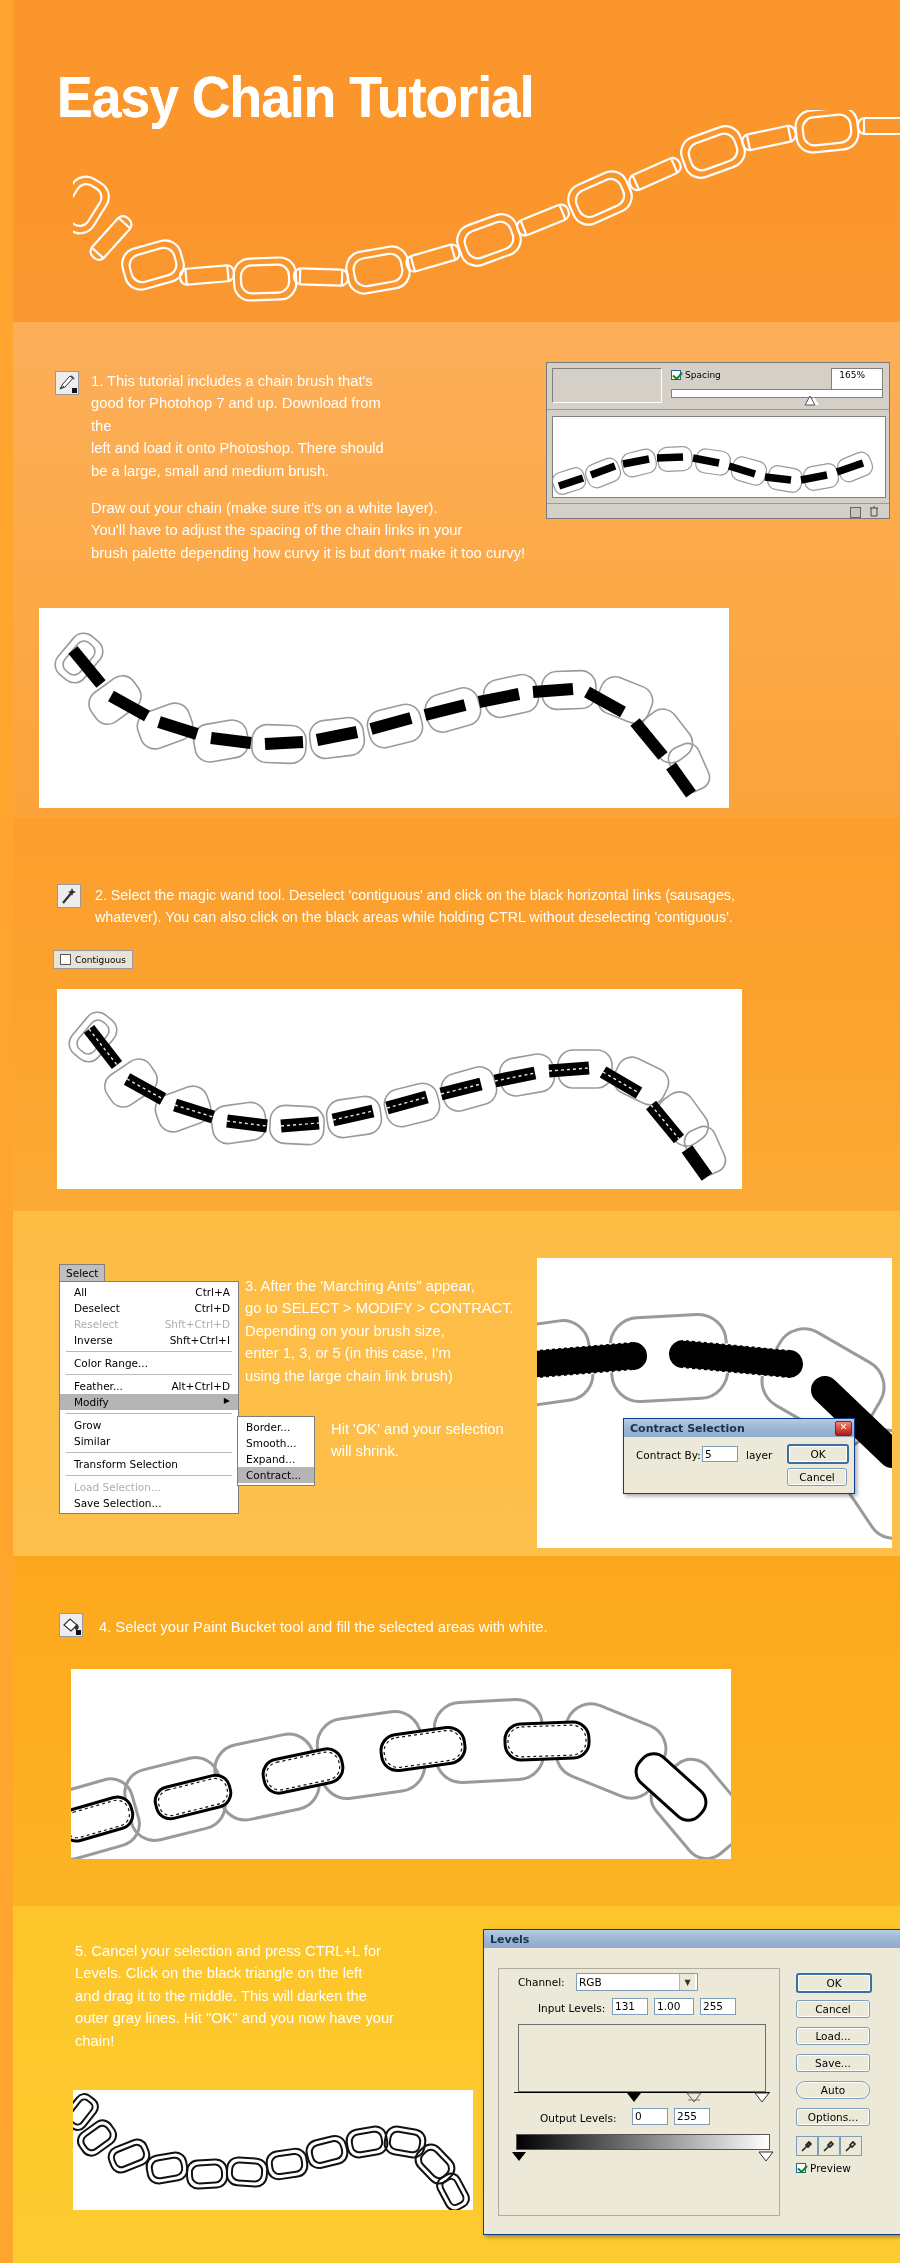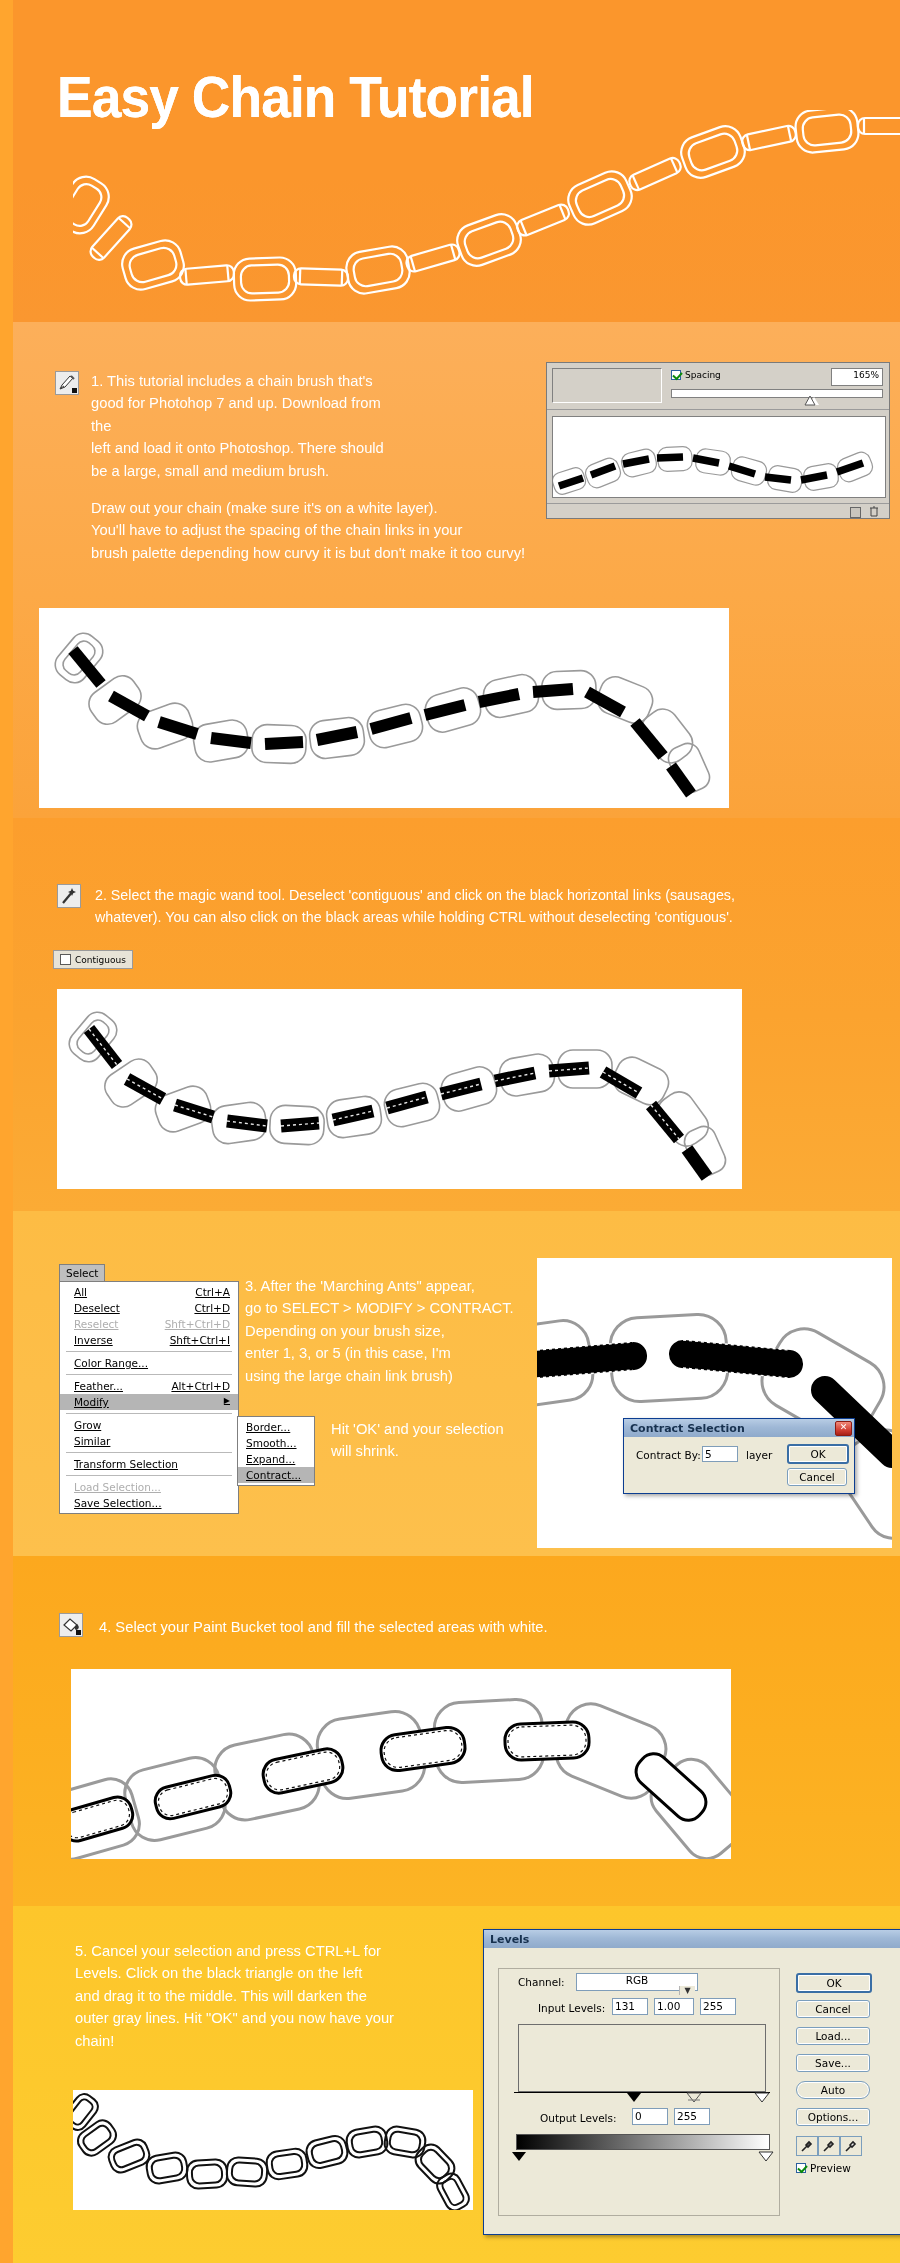--- a/index.html
+++ b/index.html
@@ -72,21 +72,21 @@
 
   
   .track{height:9px;background:#fff;border:1px solid #808080;box-sizing:border-box;position:relative;}
 
   
   #select-menu{position:absolute;left:46px;top:1264px;width:180px;
      font-family:"DejaVu Sans","Liberation Sans",sans-serif;font-size:10.5px;color:#000;}
   #select-menubar{width:46px;background:#BFBFBF;border:1px solid #7f7f7f;border-bottom:none;
      padding:2px 6px;box-sizing:border-box;}
   #select-list{background:#fff;border:1px solid #7f7f7f;padding:2px 0;}
-  .mi{display:flex;justify-content:space-between;padding:2px 8px 2px 14px;white-space:nowrap;text-decoration:underline;}
+  .mi{display:flex;justify-content:space-between;padding:2px 8px 2px 14px;white-space:nowrap;}
   .mi .key{color:#000;padding-left:20px;}
   .mi.dim,.mi.dim .key{color:#aeaeae;}
   .mi.sel{background:#B5B5B5;}
   .mi .arrow{font-size:8px;}
   .msep{height:1px;background:#b9b9b9;margin:3px 6px;}
   #modify-sub{position:absolute;left:178px;top:152px;width:76px;background:#fff;
      border:1px solid #7f7f7f;padding:2px 0;}
   #modify-sub .mi{padding-left:8px;}
 
   
@@ -96,21 +96,21 @@
   .xptitle{height:18px;background:linear-gradient(180deg,#B8CDE5 0%,#9FB8D6 45%,#8FAACB 100%);
      display:flex;align-items:center;padding:0 2px 0 6px;font-weight:bold;font-size:11px;color:#17314f;}
   .xptitle .sp{flex:1;}
   .xpclose{width:15px;height:13px;background:linear-gradient(180deg,#F08A7A 0%,#D24034 60%,#A81F16 100%);
      border:1px solid #8c1b12;border-radius:2px;color:#fff;font-size:9px;line-height:11px;text-align:center;font-weight:bold;}
   .xpbtn{background:#ECE9D8;border:1px solid #7b9ebd;border-radius:3px;text-align:center;
      font-size:10.5px;padding:2px 0;box-shadow:inset 0 0 0 1px #fff;}
   .xpbtn.def{border:2px solid #3a6ea5;}
   .xpfield{background:#fff;border:1px solid #7f9db9;box-sizing:border-box;font-size:10.5px;padding:1px 2px;}
   .xpsel{background:#fff;border:1px solid #7f9db9;box-sizing:border-box;display:flex;align-items:center;
-     font-size:10.5px;padding:0 2px;flex-direction:column;}
+     font-size:10.5px;padding:0 2px;}
   .xpsel .dd{margin-left:auto;width:15px;height:100%;background:#ECE9D8;border-left:1px solid #b5b5b5;
      display:flex;align-items:center;justify-content:center;font-size:8px;color:#333;}
   .groupbox{position:absolute;border:1px solid #b0ada0;box-sizing:border-box;}
   .eyedrop{width:22px;height:20px;border:1px solid #7b9ebd;box-sizing:border-box;background:#ECE9D8;
      display:flex;align-items:center;justify-content:center;}
 
   
   #contiguous-chip{position:absolute;left:40px;top:950px;background:#E7E3D7;border:1px solid #9a9a9a;
      padding:3px 6px;font-family:"DejaVu Sans","Liberation Sans",sans-serif;font-size:9px;
      display:flex;align-items:center;gap:4px;box-sizing:border-box;}
@@ -226,21 +226,21 @@
   <div class="steptext" style="position:absolute;left:78px;top:497px;width:480px;">Draw out your chain (make sure it's on a white layer).
 You'll have to adjust the spacing of the chain links in your
 brush palette depending how curvy it is but don't make it too curvy!</div>
 
   <div class="ps-panel" style="left:533px;top:362px;width:344px;height:157px;">
     <div class="ps-sunk" style="position:absolute;left:5px;top:5px;width:110px;height:35px;background:#D4D0C8;"></div>
     <div style="position:absolute;left:124px;top:7px;display:flex;align-items:center;gap:4px;">
       <span class="cb on"></span>
       <span>Spacing</span>
     </div>
-    <div class="ps-inner" style="position:absolute;left:284px;top:5px;width:52px;height:18px;text-align:right;padding-right:3px;line-height:13px;">165%</div>
+    <div class="ps-inner" style="position:absolute;left:284px;top:5px;width:52px;height:29px;text-align:right;padding-right:17px;line-height:13px;">165%</div>
     <div class="track" style="position:absolute;left:124px;top:26px;width:212px;">
       <div style="position:absolute;left:137px;top:7px;width:0;height:0;border-left:5px solid transparent;border-right:5px solid transparent;border-bottom:8px solid #fff;"></div>
       <div style="position:absolute;left:137px;top:7px;width:0;height:0;border-left:5px solid transparent;border-right:5px solid transparent;border-bottom:8px solid transparent;box-shadow:none;"></div>
       <svg style="position:absolute;left:132px;top:6px;" width="12" height="10">
           <polygon points="6,0 11,9 1,9" fill="#fff" stroke="#555" stroke-width="1"></polygon>
         </svg>
     </div>
     <div style="position:absolute;left:0;top:46px;width:100%;height:1px;background:#9b9b9b;"></div>
     <div class="ps-inner" style="position:absolute;left:5px;top:53px;width:334px;height:82px;">
       <svg width="334" height="82" viewBox="0 0 334 82">

